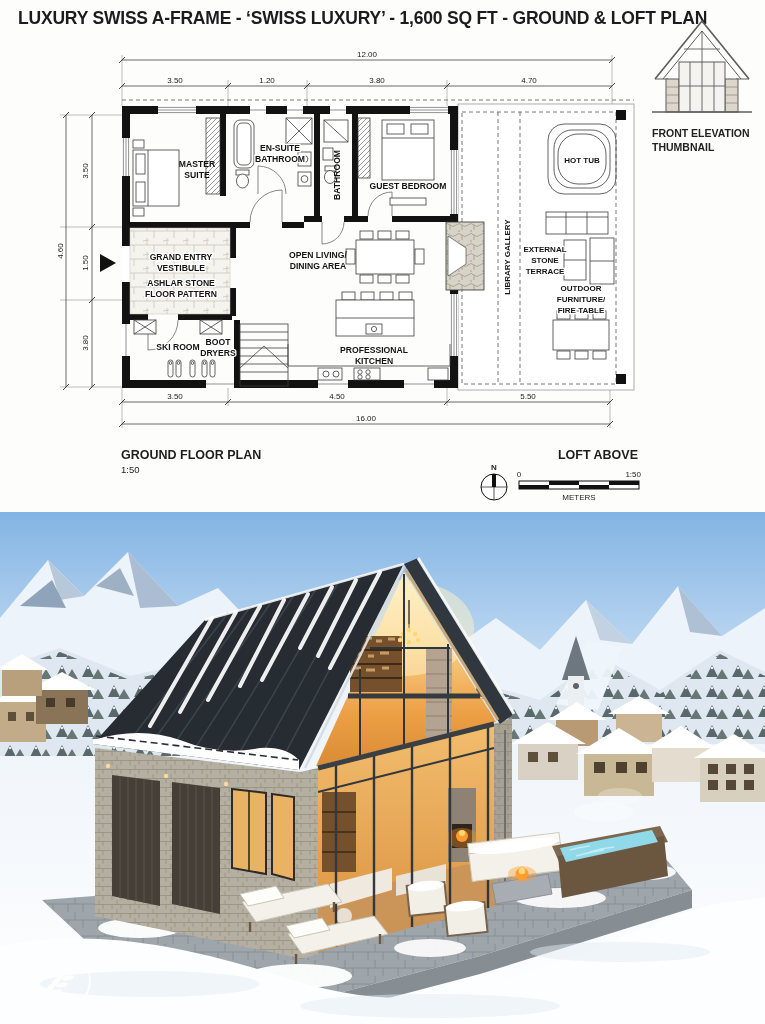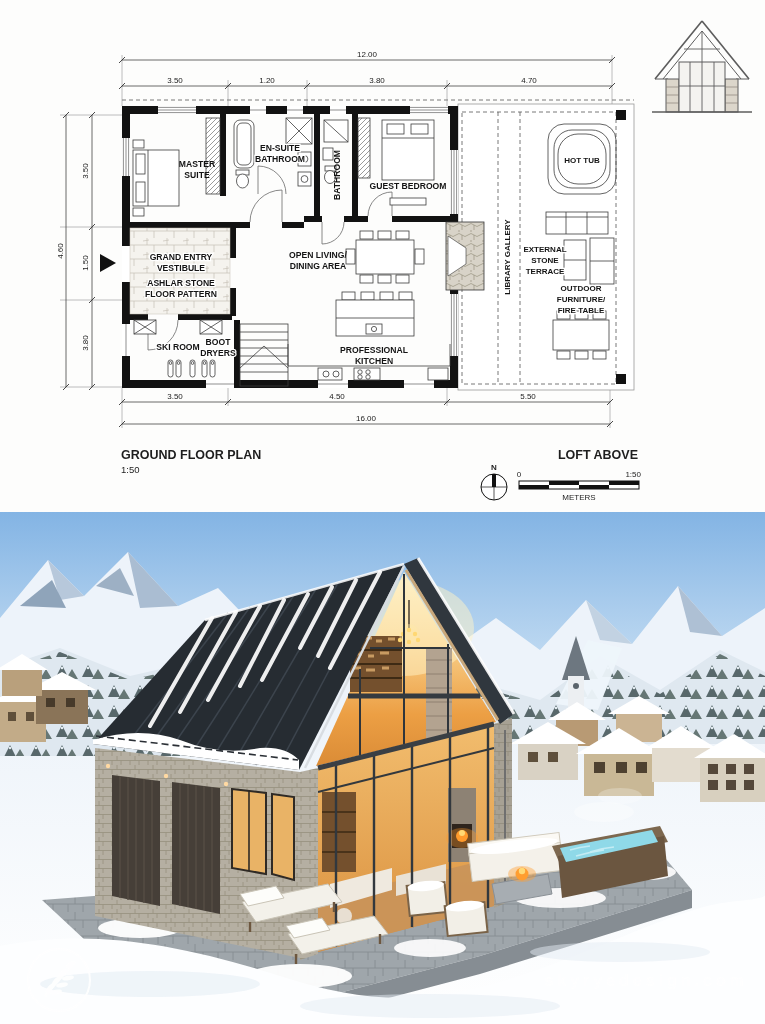--- a/index.html
+++ b/index.html
@@ -31,20 +31,21 @@
   .ft2{font-size:9.5px;fill:#1e1e1e;}
   .ft3{font-size:8px;fill:#1e1e1e;}
 </style>
 </head>
 <body>
 
 <div class="page">
 
   <section class="sheet">
 
+    <h1 class="poster-title">LUXURY SWISS A-FRAME - ‘SWISS LUXURY’ - 1,600 SQ FT - GROUND &amp; LOFT PLAN</h1>
 
     <div class="elev">
       <svg width="112" height="104" viewBox="0 0 112 104">
         <g fill="none" stroke="#5c5c5c" stroke-width="1.6">
           <path d="M56,5 L9,63"></path>
             <path d="M56,5 L103,63"></path>
           <path d="M56,15 L17,63" stroke-width="1"></path>
             <path d="M56,15 L95,63" stroke-width="1"></path>
           <line x1="9" y1="63" x2="22" y2="63" stroke-width="1"></line>
             <line x1="90" y1="63" x2="103" y2="63" stroke-width="1"></line>
@@ -66,20 +67,24 @@
         </g>
         <g stroke="#5c5c5c" stroke-width="0.9">
           <line x1="56" y1="15" x2="56" y2="96"></line>
             <line x1="33" y1="70" x2="79" y2="70"></line>
           <line x1="44" y1="46" x2="44" y2="96"></line>
             <line x1="68" y1="46" x2="68" y2="96"></line>
           <line x1="38" y1="33" x2="74" y2="33"></line>
         </g>
         <line x1="6" y1="96" x2="106" y2="96" stroke="#5c5c5c" stroke-width="1.4"></line>
       </svg>
+      <div class="elev-cap">
+        <span>FRONT ELEVATION</span>
+        <span>THUMBNAIL</span>
+      </div>
     </div>
 
     <svg class="plan-svg" width="765" height="465" viewBox="0 45 765 465">
       <defs>
         <pattern id="ashlar" width="20" height="14" patternUnits="userSpaceOnUse">
           <rect width="20" height="14" fill="#f5f3ee"></rect>
           <path d="M0,7 H20 M7,0 V7 M14,7 V14 M3,3 L9,2" stroke="#c6c0b4" stroke-width="0.7" fill="none"></path>
         </pattern>
         <pattern id="rubble" width="12" height="10" patternUnits="userSpaceOnUse">
           <rect width="12" height="10" fill="#d8d3c8"></rect>

